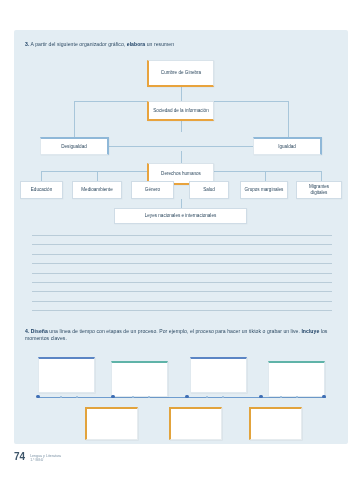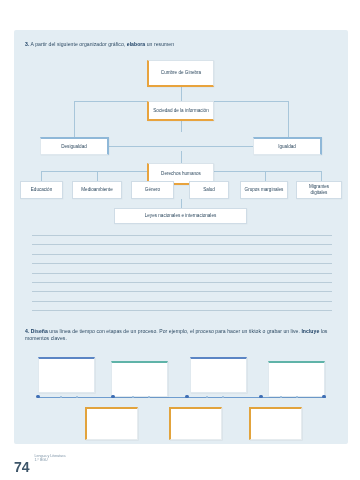--- a/index.html
+++ b/index.html
@@ -167,25 +167,24 @@
   
   .footer {
     position: absolute;
     left: 14px;
     top: 452px;
     display: flex;
     align-items: flex-start;
     gap: 5px;
   }
   .pg-num {
-    font-size: 14px;
+    font-size: 10px;
     font-weight: bold;
     color: #3d5569;
     line-height: 9px;
-    margin-top: 11px;
   }
   .pg-meta {
     font-size: 3.6px;
     line-height: 4.4px;
     color: #7c93a6;
     padding-top: 1.5px;
   }
 </style>
 </head>
 <body>

